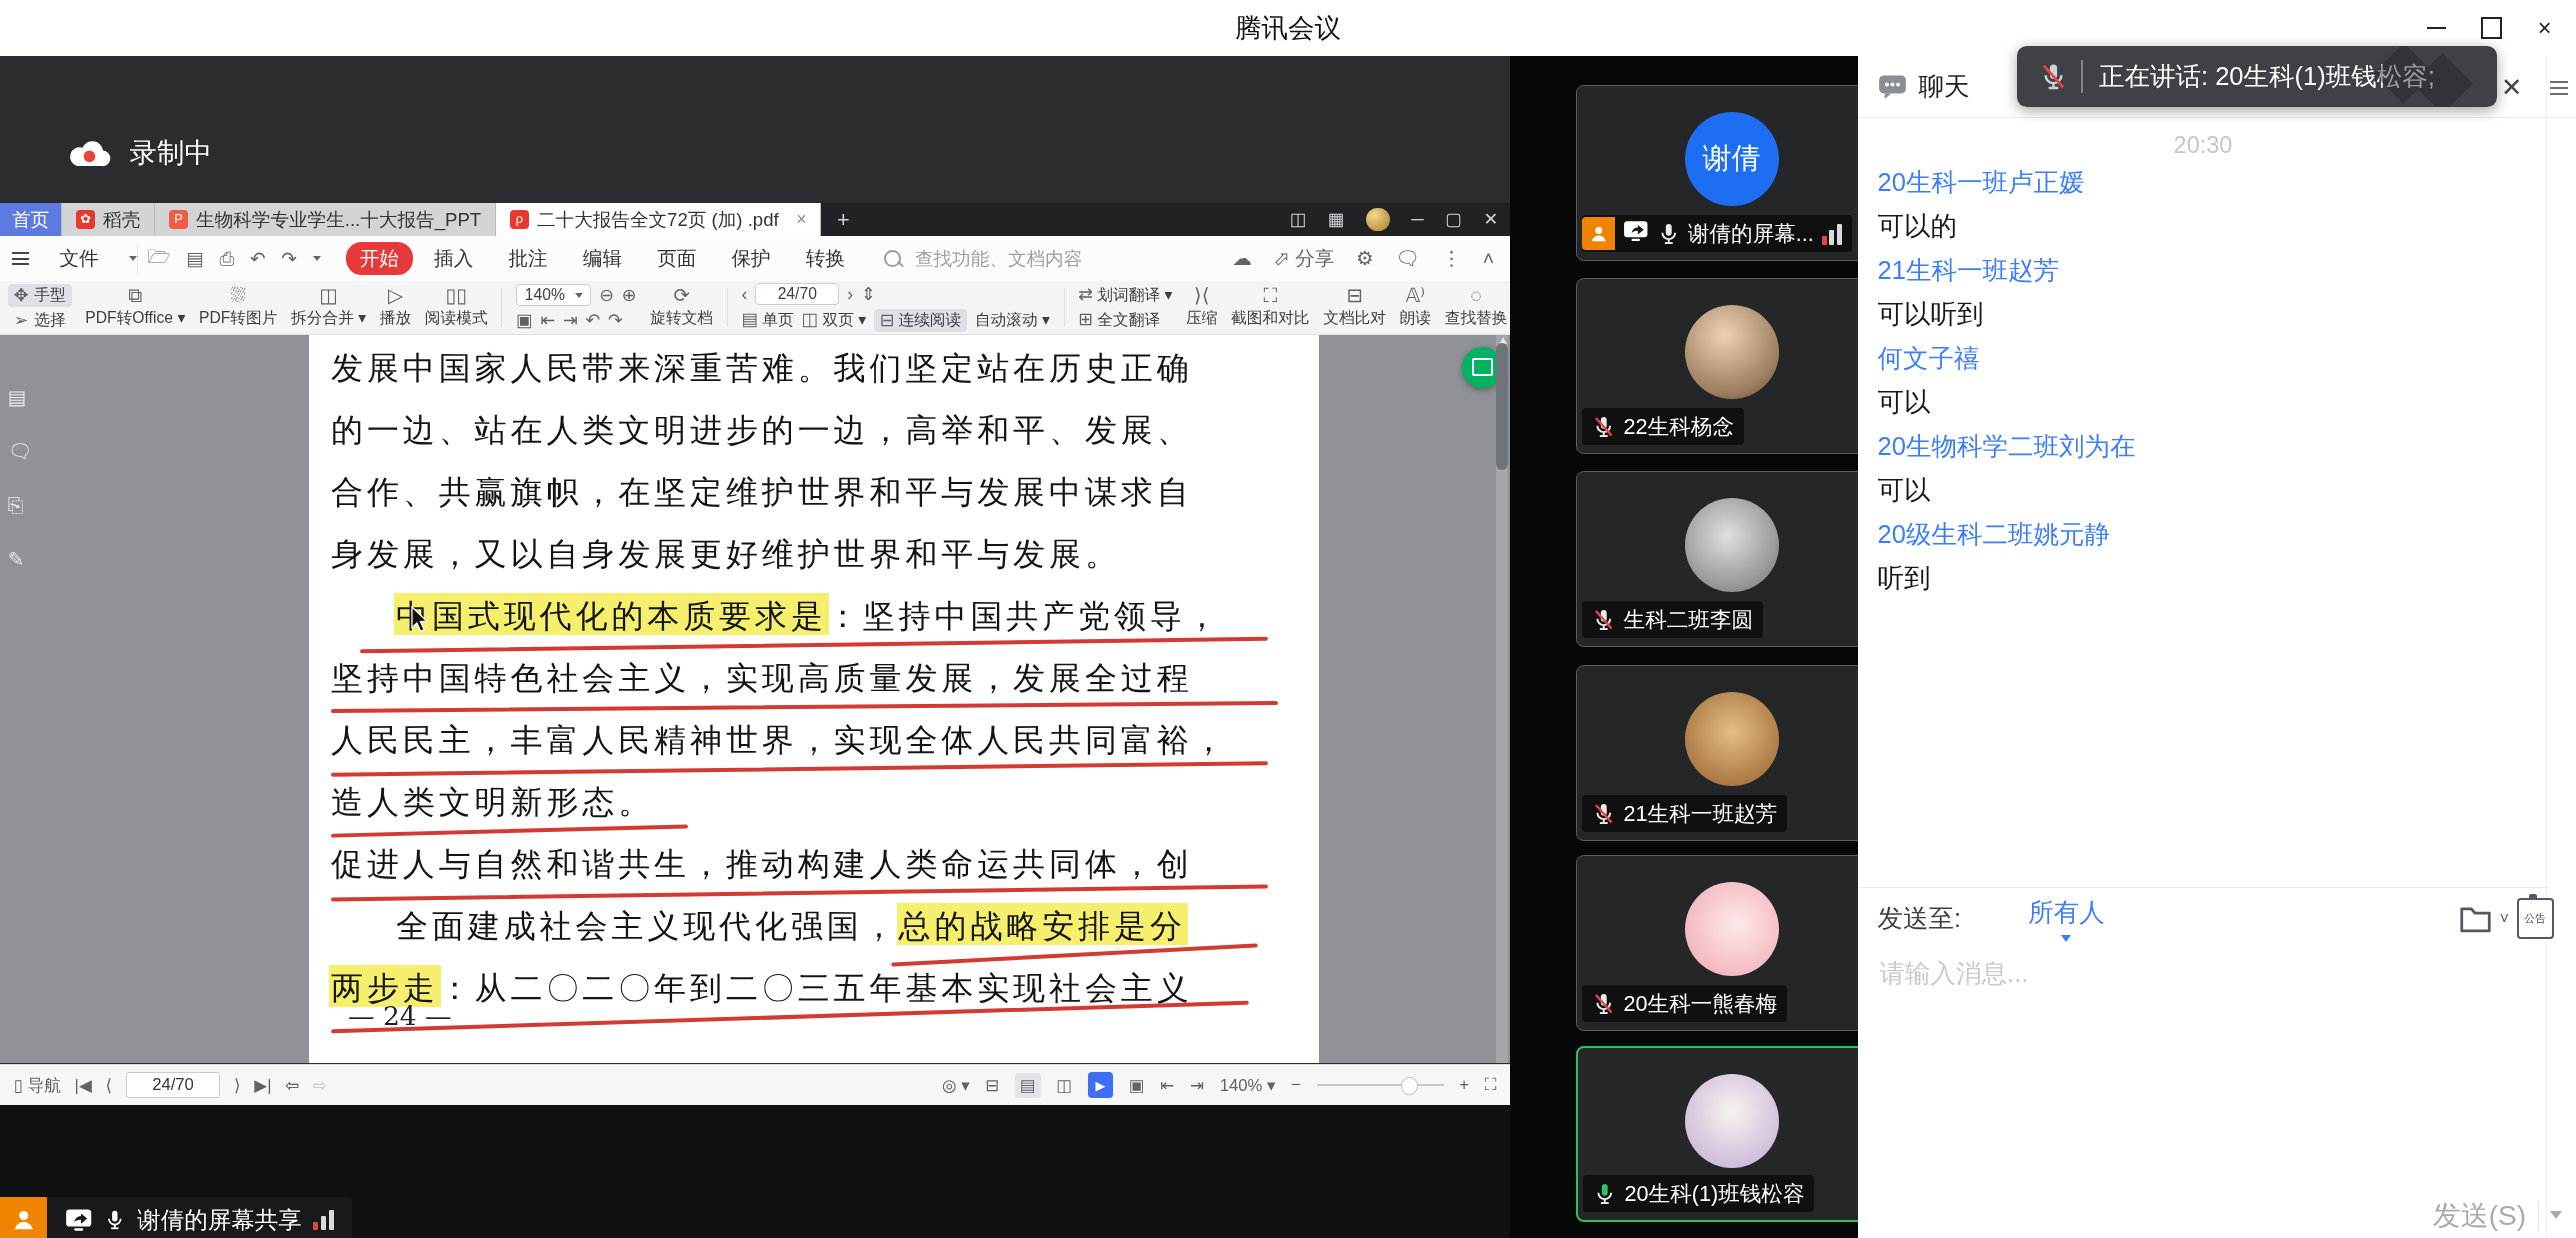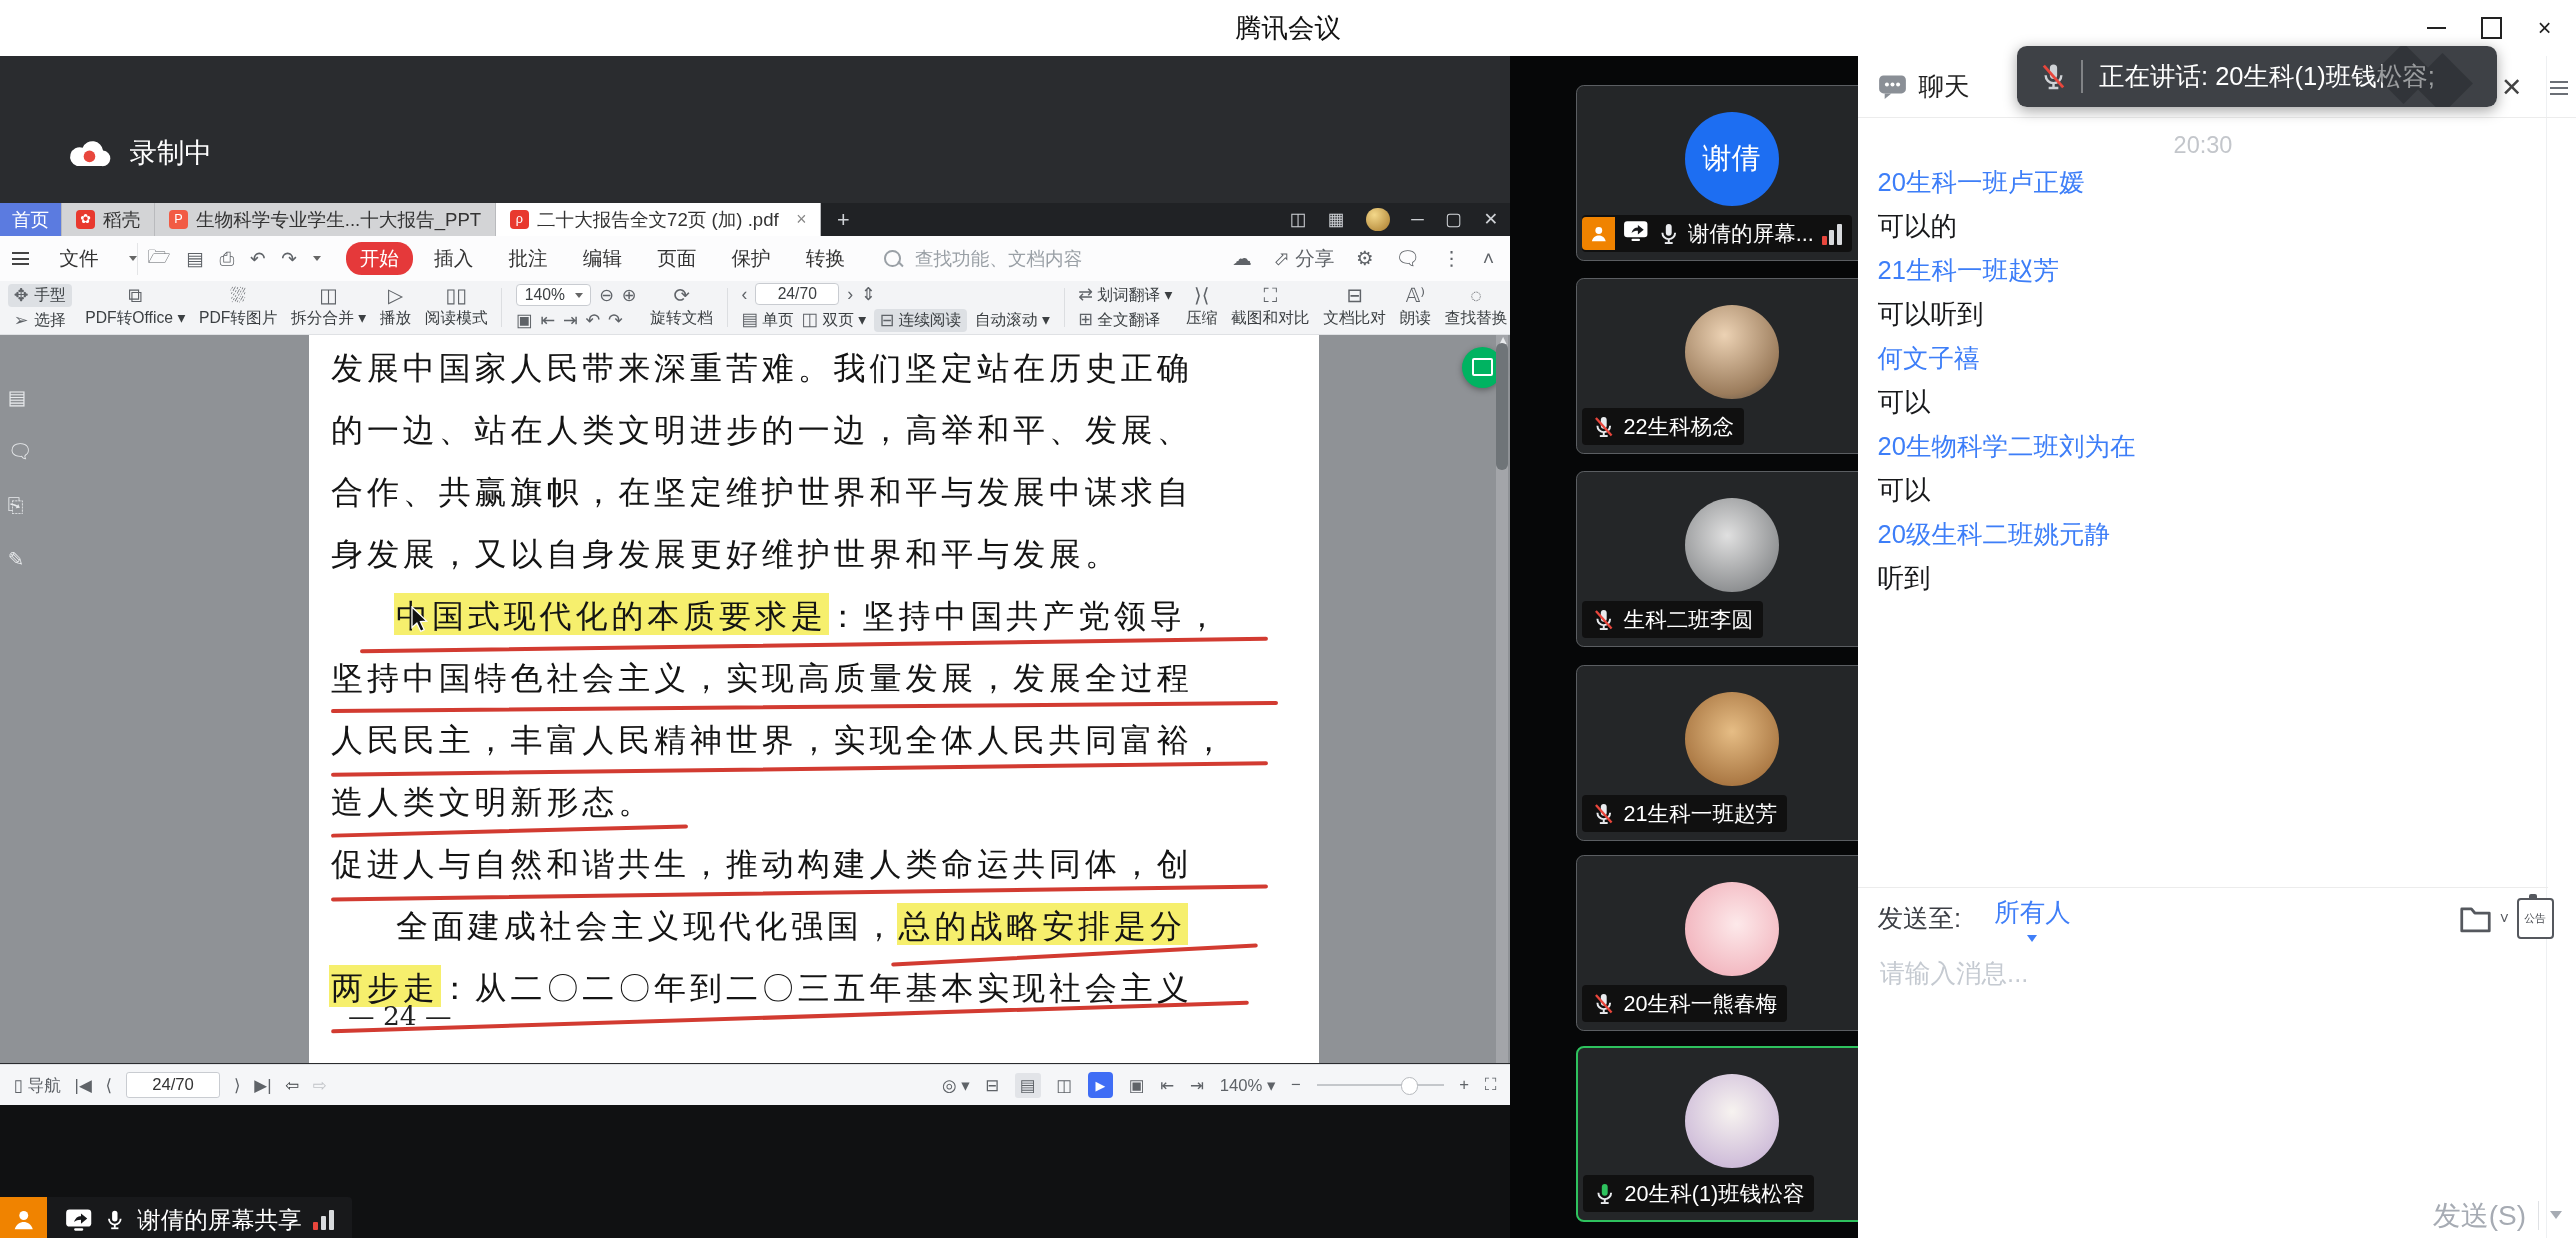--- a/index.html
+++ b/index.html
@@ -133,21 +133,21 @@
   .chat-header{position:absolute;left:0;top:0;width:718px;height:61px;border-bottom:1px solid #ececec;display:flex;align-items:center;}
   .chat-header .ttl{font-size:25.5px;color:#222;margin-left:11.8px;}
   .chat-x{position:absolute;left:643px;top:15.7px;font-size:25.5px;color:#444;}
   .chat-hamb{position:absolute;left:692px;top:21.6px;}
   .chat-hamb i{display:block;width:17.6px;height:2px;background:#6b6f76;margin:3.9px 0;}
   .chat-time{position:absolute;left:0;width:690px;top:76px;text-align:center;color:#c3c6cb;font-size:23.5px;}
   .msgs{position:absolute;left:19.6px;top:104px;width:647px;}
   .msg-sender{height:44px;line-height:44px;font-size:25.5px;color:#3d7ef8;white-space:nowrap;}
   .msg-text{height:44px;line-height:44px;font-size:26.5px;color:#17181a;white-space:nowrap;}
   .send-divider{position:absolute;left:0;top:831px;width:690px;height:1px;background:#ececec;}
-  .send-row{position:absolute;left:19.6px;top:841px;width:676px;height:43px;display:flex;align-items:center;}
+  .send-row{position:absolute;left:19.6px;top:841px;width:676px;height:43px;display:flex;align-items:center;gap:34px;}
   .send-row .to{font-size:25.5px;color:#3c3f45;}
   .send-row .all{font-size:25.5px;color:#3f7ef8;margin-left:33px;display:flex;align-items:center;gap:5.9px;flex-direction:column;}
   .caret-blue{width:0;height:0;border-left:5.9px solid transparent;border-right:5.9px solid transparent;border-top:7.8px solid #3f7ef8;}
   .send-icons{margin-left:auto;display:flex;align-items:center;gap:7.8px;}
   .notice{width:33px;height:37px;border:2px solid #55585e;border-radius:3.9px;color:#45484e;font-size:10.8px;line-height:11.8px;
           display:flex;align-items:center;justify-content:center;text-align:center;background:#fff;position:relative;}
   .notice::before{content:"";position:absolute;top:-5.9px;left:10.8px;width:7.8px;height:5.9px;background:#55585e;border-radius:2px;}
   .chat-input{position:absolute;left:19.6px;top:887px;width:647px;height:59px;border:0;outline:0;font-size:25.5px;color:#333;
               font-family:"Liberation Sans",sans-serif;background:transparent;}
   .chat-input::placeholder{color:#c5cad1;}

